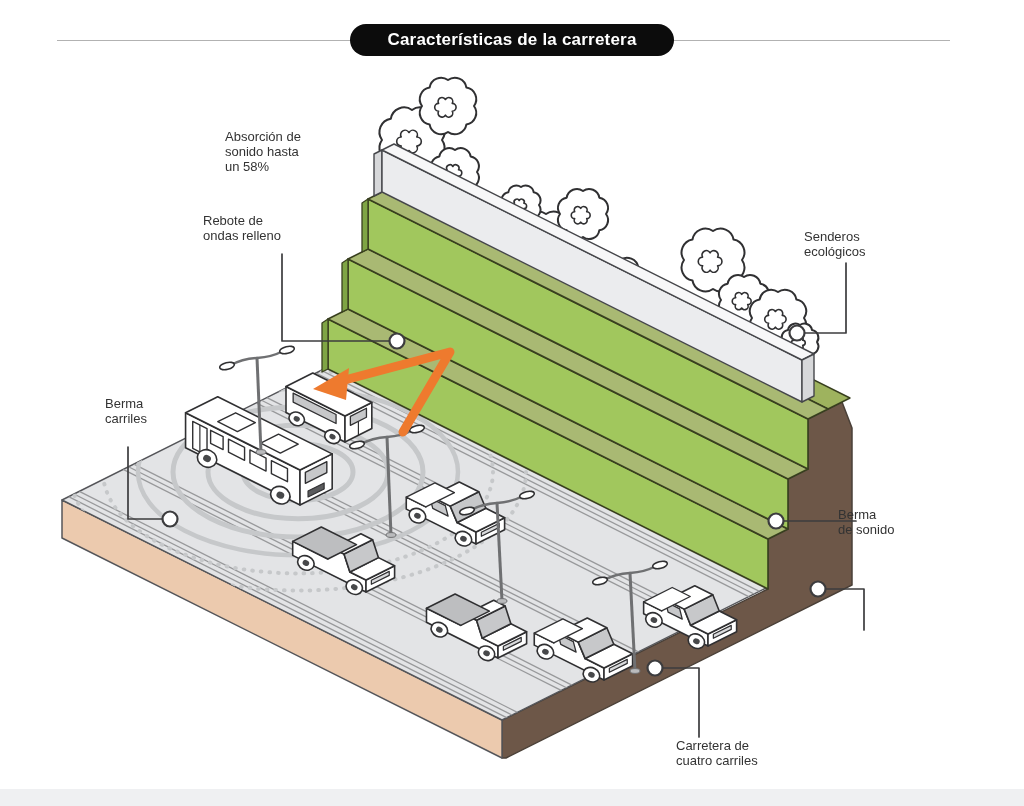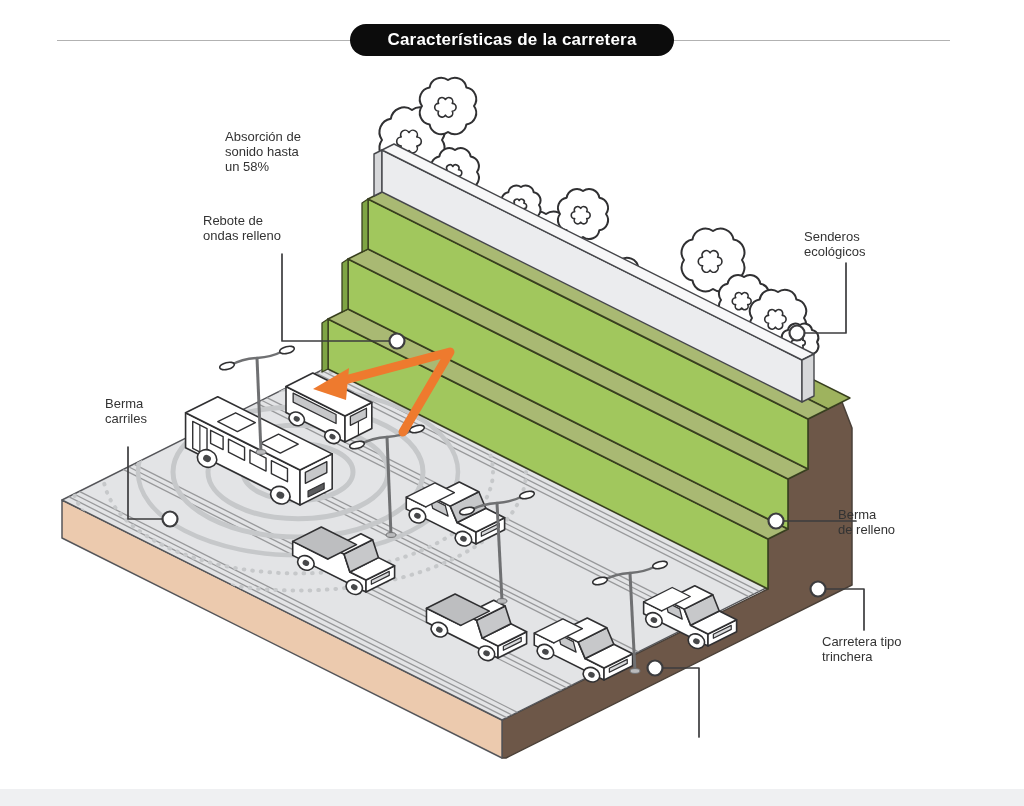--- a/index.html
+++ b/index.html
@@ -283,21 +283,21 @@
     <span>ecológicos</span>
   </div>
 
   <div class="lbl" style="left:105px;top:396px">
     <span>Berma</span>
     <span>carriles</span>
   </div>
 
   <div class="lbl" style="left:838px;top:507px">
     <span>Berma</span>
-    <span>de relleno</span>
-  </div>
-
-  <div class="lbl" style="left:822px;top:634px">
-    <span>Carretera tipo</span>
-    <span>trinchera</span>
-  </div>
-
+    <span>de sonido</span>
+  </div>
+
+
+  <div class="lbl" style="left:676px;top:738px">
+    <span>Carretera de</span>
+    <span>cuatro carriles</span>
+  </div>
 </div>
 
 </body></html>

